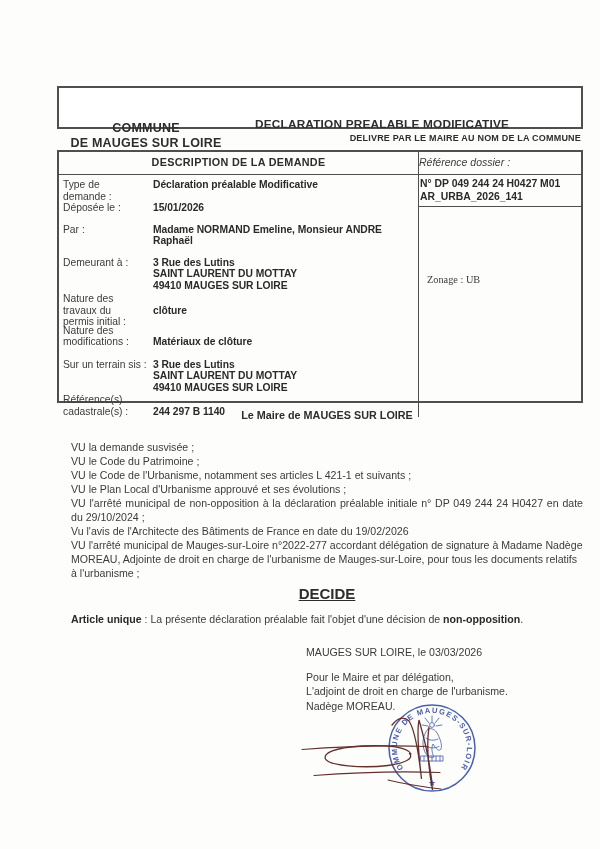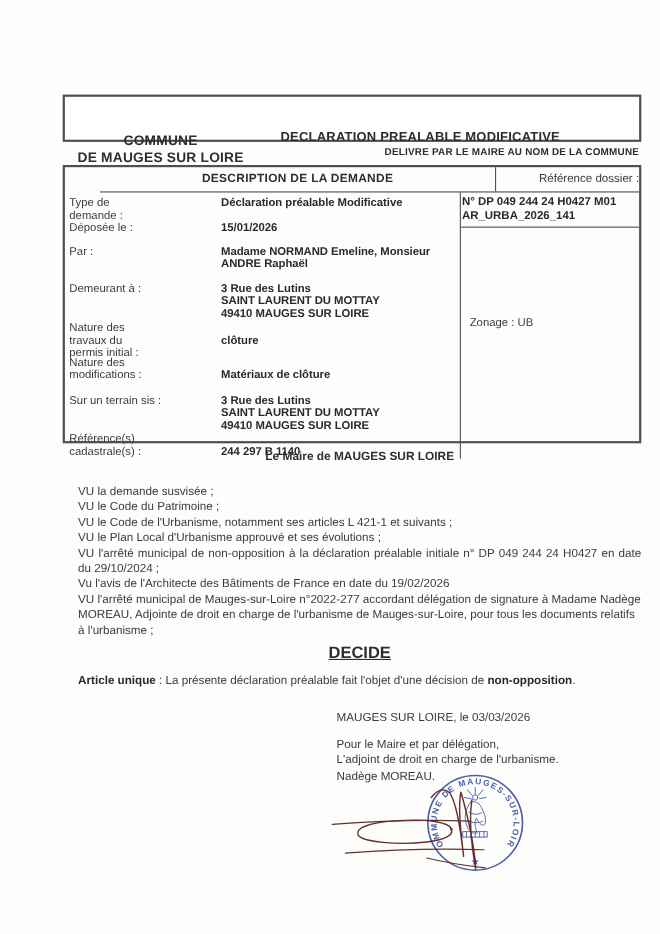--- a/index.html
+++ b/index.html
@@ -31,49 +31,49 @@
   }
   .hdr-title { font-weight:bold; font-size:11.8px; color:#2d2d2d; letter-spacing:0.2px; }
   .hdr-sub   { font-weight:bold; font-size:9px;   color:#2d2d2d; margin-top:2px; letter-spacing:0.2px;text-align:right; }
 
   
   .dtable {
     position:absolute; left:57px; top:150px; width:526px; height:253px;
     border:2px solid #4f4f4f; box-sizing:border-box;
     display:flex; flex-direction:column; background:#fdfdfc;
   }
-  .dt-head { display:flex; height:22px; flex-shrink:0; border-bottom:1.5px solid #4f4f4f;margin-left:32px; }
+  .dt-head { display:flex; height:22px; flex-shrink:0; border-bottom:1.5px solid #4f4f4f; }
   .dt-head-left {
     width:360px; flex-shrink:0; border-right:1.5px solid #4f4f4f; box-sizing:border-box;
     text-align:center; font-weight:bold; font-size:10.8px; line-height:21px;
     color:#2d2d2d; letter-spacing:0.3px;
   }
-  .dt-head-right { flex:1; text-align:right; font-size:10.5px; line-height:21px; }
+  .dt-head-right { flex:1; text-align:left; font-style:italic; font-size:10.5px; line-height:21px; }
   .dt-body { display:flex; flex:1; }
   .dt-left {
     width:360px; flex-shrink:0; border-right:1.5px solid #4f4f4f; box-sizing:border-box;
     padding:0 4px; font-size:10.3px; line-height:11.5px;
   }
-  .row { display:flex; align-items:flex-start;gap:48px; }
+  .row { display:flex; align-items:flex-start; }
   .lbl { width:90px; flex-shrink:0; white-space:pre; color:#3b3b3b; }
   .val { font-weight:bold; color:#2a2a2a; white-space:pre-line; letter-spacing:-0.05px; }
   .r1 { margin-top:4px; }
   .r3 { margin-top:10px; }
   .r4 { margin-top:10px; }
   .r5 { margin-top:2px;  align-items:center; }
   .r6 { margin-top:-3px; align-items:flex-end; }
   .r7 { margin-top:11px; }
   .r8 { margin-top:1px;  align-items:flex-end; }
   .dt-right { flex:1; position:relative; font-size:10.3px; }
   .ref-block {
     border-bottom:1.5px solid #4f4f4f;
     text-align:left; font-weight:bold; font-size:10.4px; line-height:12.5px;
     padding:3px 1px 3px; color:#2a2a2a;
   }
-  .zonage { position:absolute; left:8px; top:113px; }
+  .zonage { position:absolute; left:8px; top:99px;font-family:Liberation Serif, serif; }
 
   
   .bodytext { position:absolute; left:71px; top:408px; width:512px; font-size:10.6px; line-height:14px; }
   .maire  { text-align:center; font-weight:bold; font-size:10.8px; color:#2d2d2d; }
   .vu-block { margin-top:18px; }
   p.vu { margin:0; }
   p.vu.justify { text-align:justify; }
   .decide { text-align:center; font-weight:bold; text-decoration:underline; font-size:15px; color:#2d2d2d; margin-top:7px; }
   .article { margin:11px 0 0 0; }
   .b { font-weight:bold; color:#2a2a2a; }

